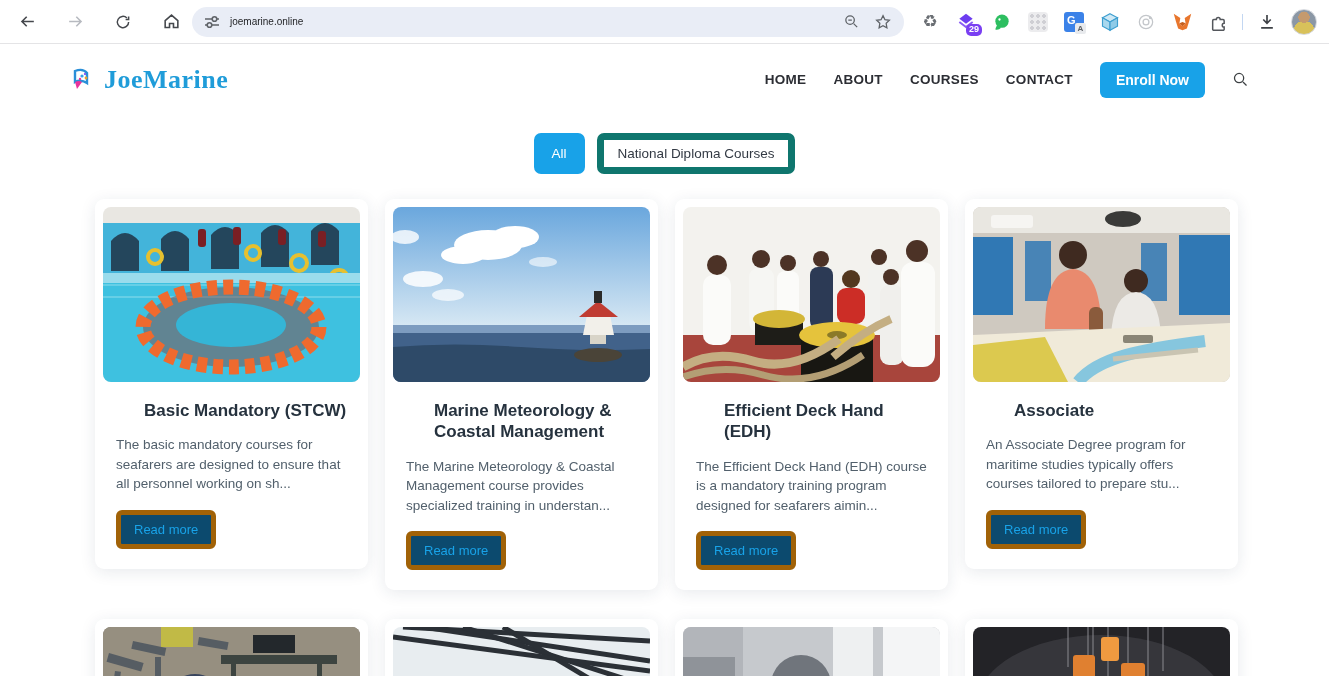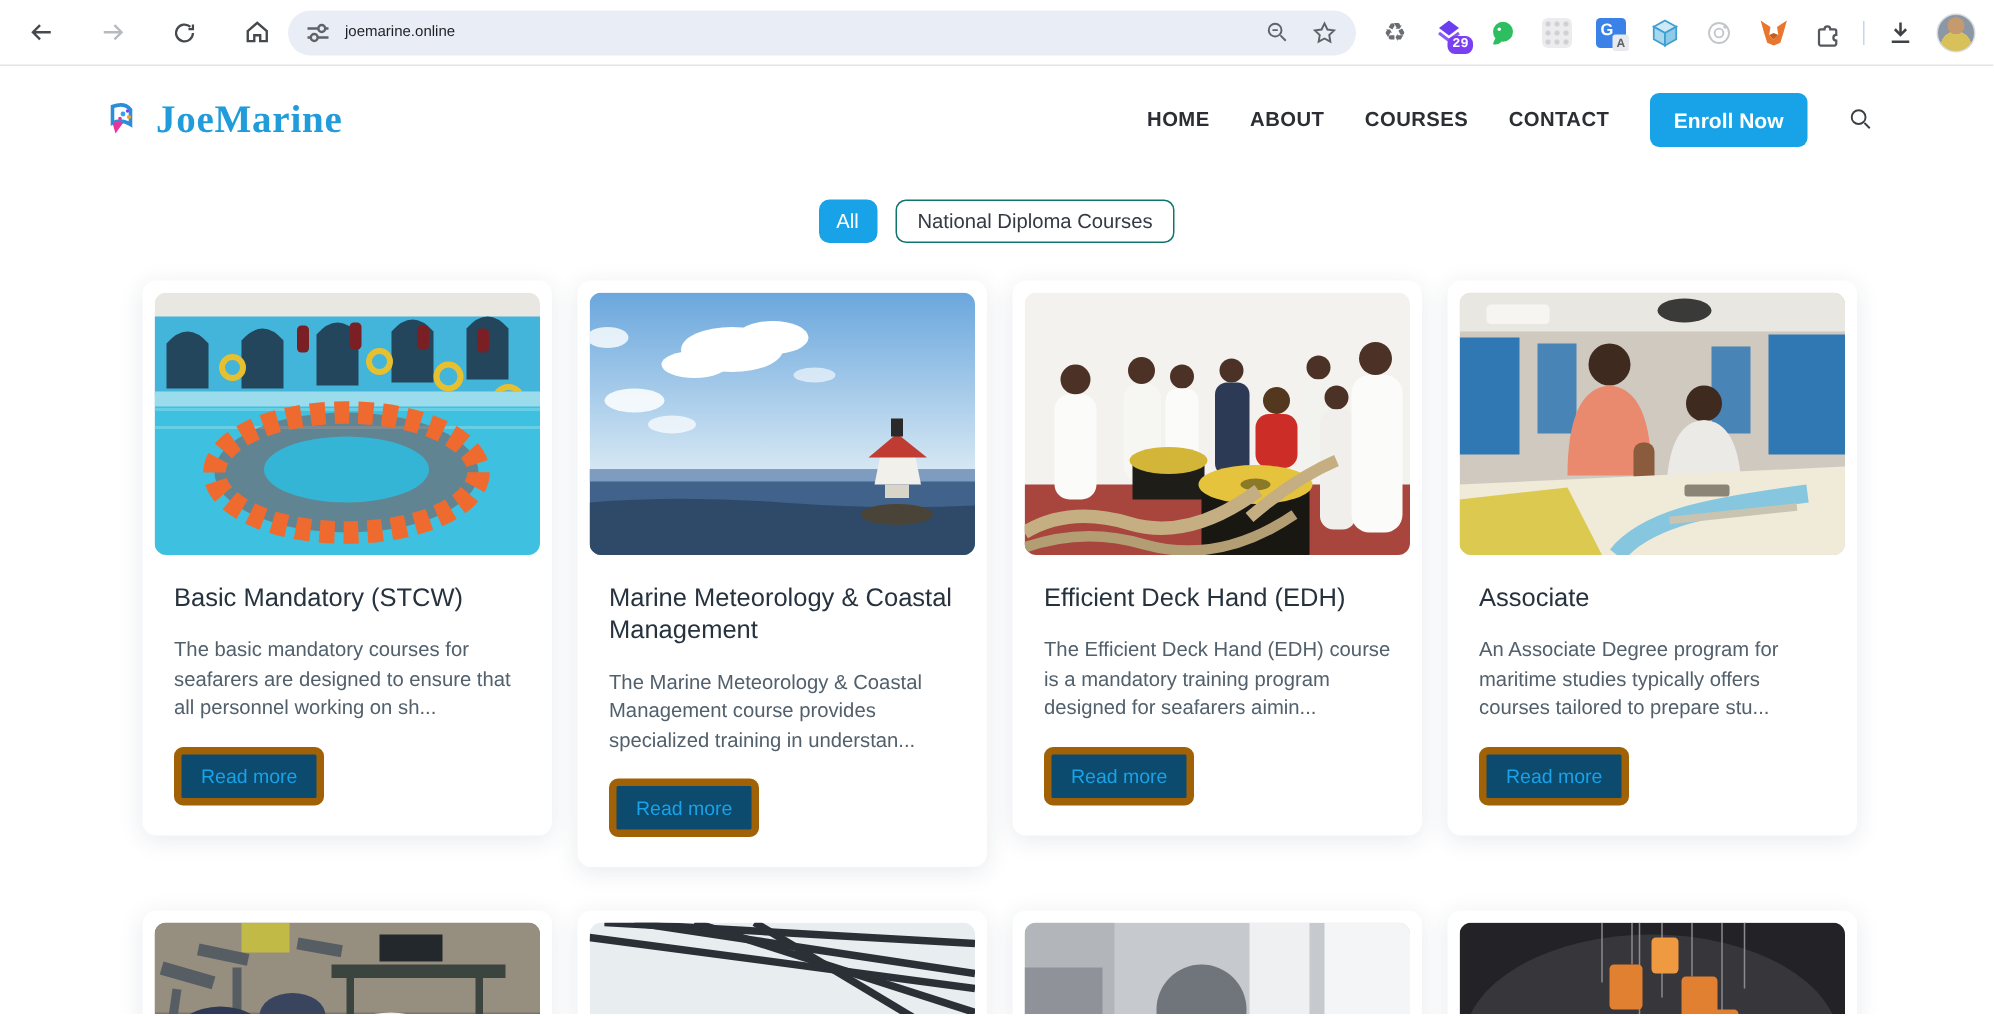--- a/index.html
+++ b/index.html
@@ -16,21 +16,21 @@
   .tb-btn.disabled svg { stroke:#b7bac0; }
   .omnibox { width:744px; height:30px; margin-left:6px; background:#e9edf6; border-radius:15px;
     display:flex; align-items:center; padding:0 12px; }
   .omni-url { flex:0 0 auto; font-size:10px; color:#1e1f22; margin-left:10px; }
   .omni-spacer { flex:1; }
   .omni-ic { display:flex; align-items:center; margin-left:14px; }
   .ext-row { display:flex; align-items:center; gap:12px; margin-left:14px; }
   .ext { width:24px; height:24px; display:flex; align-items:center; justify-content:center;
     position:relative; border:none; background:transparent; cursor:pointer; }
   .badge { position:absolute; right:-4px; bottom:-2px; background:#7a3ff2; color:#fff;
-    font-size:9px; font-weight:bold; padding:1px 3px; border-radius:5px; line-height:1.1;font-family:Liberation Mono, monospace; }
+    font-size:9px; font-weight:bold; padding:1px 3px; border-radius:5px; line-height:1.1; }
   .ext-grid { width:20px; height:20px; border-radius:4px; background-color:#ececee;
     background-image:radial-gradient(#cfcfd4 1.6px, transparent 1.7px);
     background-size:6px 6px; background-position:1px 1px; }
   .ext-translate { width:20px; height:20px; border-radius:3px; background:#3b82e8; position:relative;
     color:#fff; font-size:11px; font-weight:bold; text-align:left; padding-left:3px; line-height:17px;}
   .ext-translate .mini { position:absolute; right:-2px; bottom:-2px; width:11px; height:11px;
     background:#e8eaed; border-radius:2px; color:#5f6368; font-size:8px; font-weight:bold;
     line-height:11px; text-align:center; padding:0; }
   .sep { width:1px; height:16px; background:#c3d7f2; }
   .avatar { width:26px; height:26px; border-radius:50%;
@@ -47,32 +47,32 @@
   .brand-name { font-family:"Liberation Serif", serif; font-weight:bold; font-size:26px;
     color:#1f9cd9; letter-spacing:0.5px; }
   .main-nav { margin-left:auto; display:flex; align-items:center; gap:27px; }
   .nav-link { font-size:13.5px; font-weight:bold; color:#2c2e34; letter-spacing:0.3px;
     text-decoration:none; cursor:pointer; background:none; border:none; }
   .enroll-btn { background:#18a2e8; color:#fff; font-size:14px; font-weight:bold;
     border:none; border-radius:6px; padding:10px 16px; cursor:pointer; }
   .hdr-search { margin-left:0; background:none; border:none; cursor:pointer; display:flex; }
 
   .filters { display:flex; justify-content:center; gap:12px; margin-top:18px; }
-  .chip { font-size:13.5px; color:#333a44; background:#fff; border:1px solid #0f766e;
+  .chip { font-size:13.5px; color:#333a44; background:#fff; border:7px solid #0f766e;
     border-radius:7px; padding:6px 14px; cursor:pointer; }
   .chip--active { background:#18a2e8; border-color:#18a2e8; color:#fff; padding:6px 11px; }
 
   .grid { display:grid; grid-template-columns:repeat(4, 273px); column-gap:17px; row-gap:29px;
     padding-left:95px; margin-top:25px; align-items:start; }
   .card { background:#fff; border-radius:9px; box-shadow:0 3px 16px rgba(25,45,80,0.10);
     padding:8px 8px 0 8px; }
   .card-img { width:257px; height:175px; border-radius:8px; overflow:hidden; cursor:pointer; }
   .card-img svg { width:100%; height:100%; display:block; }
   .card-body { padding:18px 13px 20px 13px; }
-  .card-title { font-size:17px; font-weight:normal; color:#26323e; line-height:1.25; }
+  .card-title { font-size:17px; font-weight:bold; color:#26323e; line-height:1.25;margin-left:28px; }
   .card-desc { margin-top:14px; font-size:13.5px; color:#52606c; line-height:1.45; }
   .readmore { margin-top:16px; display:inline-block; background:#0c4a6e; border:5px solid #a16207;
     color:#18a2e8; font-size:13px; border-radius:6px; padding:7px 13px; cursor:pointer; }
 </style>
 </head>
 <body>
 
 <div class="toolbar">
   <div class="nav-btns">
     <button class="tb-btn">

